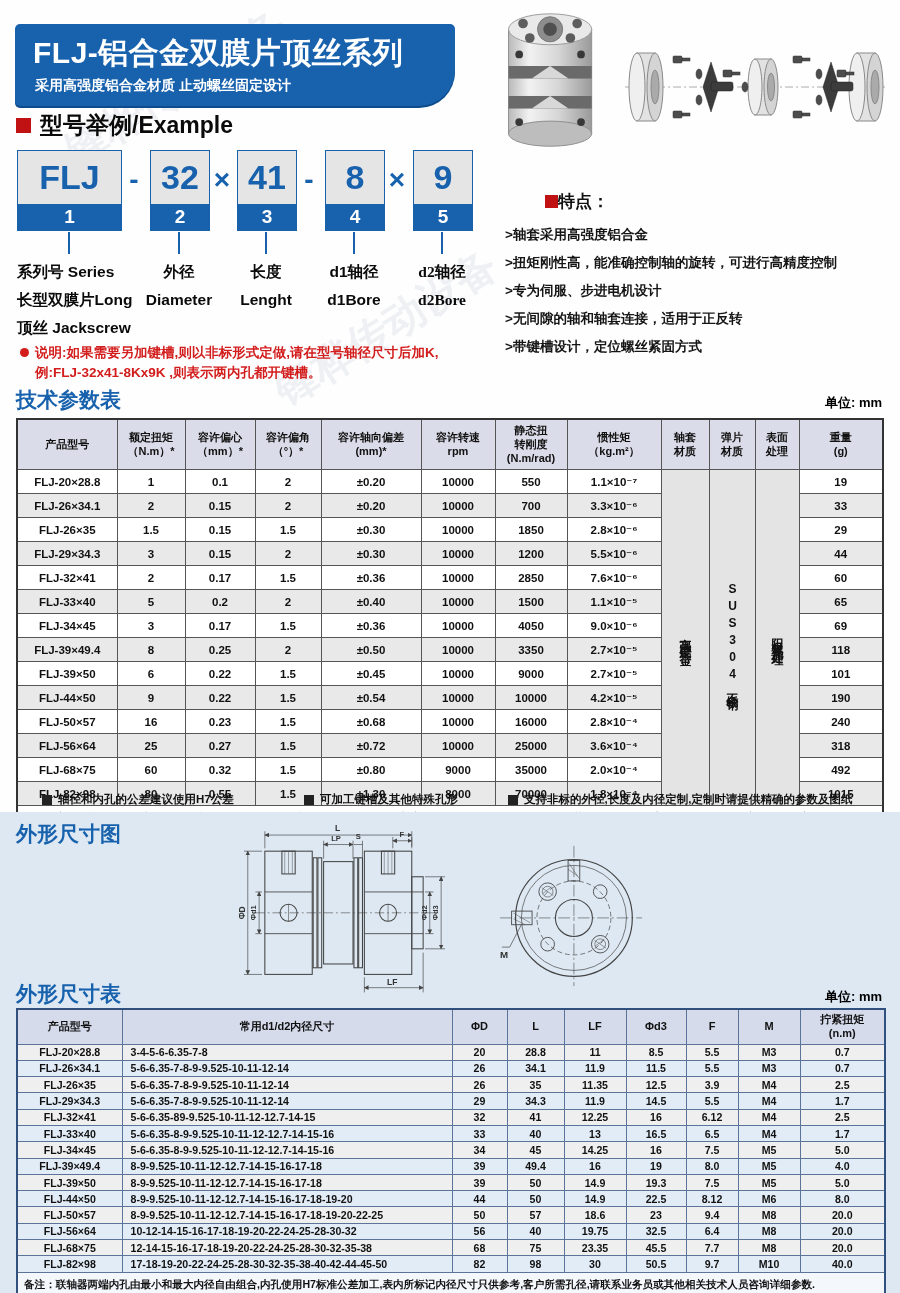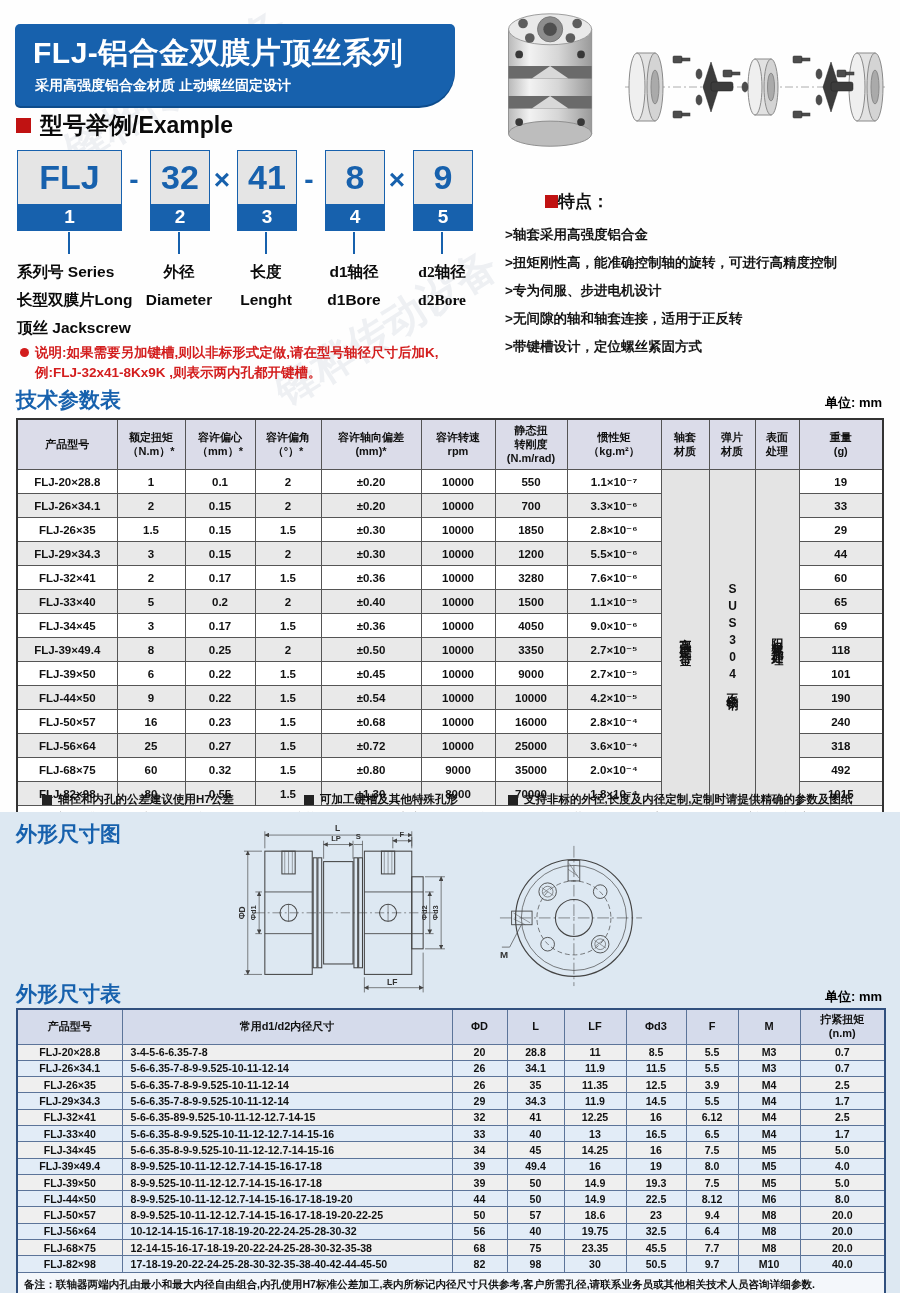--- a/index.html
+++ b/index.html
@@ -336,21 +336,21 @@
           <td>5.5×10⁻⁶</td>
           <td>44</td>
         </tr>
         <tr>
           <td>FLJ-32×41</td>
           <td>2</td>
           <td>0.17</td>
           <td>1.5</td>
           <td>±0.36</td>
           <td>10000</td>
-          <td>3280</td>
+          <td>2850</td>
           <td>7.6×10⁻⁶</td>
           <td>60</td>
         </tr>
         <tr>
           <td>FLJ-33×40</td>
           <td>5</td>
           <td>0.2</td>
           <td>2</td>
           <td>±0.40</td>
           <td>10000</td>

